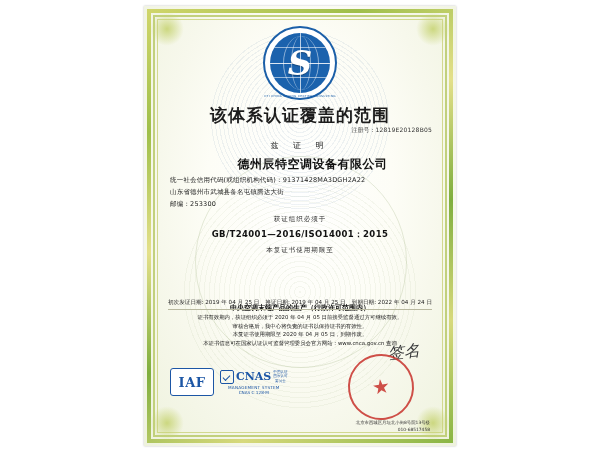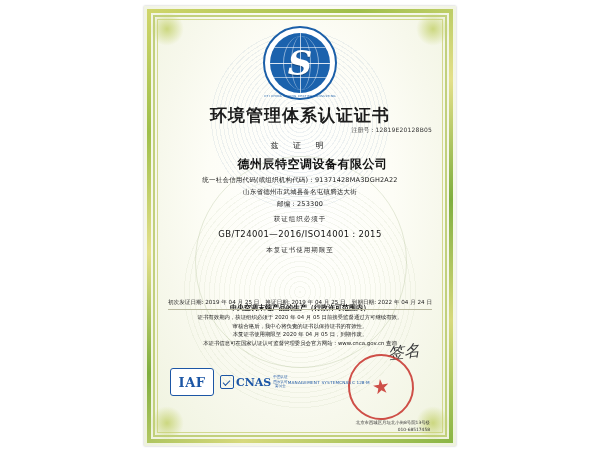--- a/index.html
+++ b/index.html
@@ -207,21 +207,21 @@
     text-align: center;
     font-size: 12px;
     font-weight: bold;
     color: #111;
     letter-spacing: .5px;
     padding-left: 25px;
   }
   .line-row {
     position: absolute;
     left: 26px; right: 26px;
-    text-align: center;
+    text-align: left;
     font-size: 6.5px;
     color: #1a1a1a;
     letter-spacing: .2px;
   }
   .r1 { top: 170px; }
   .r2 { top: 182px; }
   .r3 { top: 194px; }
   .section-label {
     position: absolute;
     left: 0; right: 0;
@@ -230,21 +230,21 @@
     color: #2b2b2b;
     letter-spacing: 1px;
   }
   .sl1 { top: 209px; }
   .std {
     position: absolute;
     left: 0; right: 0;
     top: 223px;
     text-align: center;
     font-size: 8.5px;
-    font-weight: normal;
+    font-weight: bold;
     color: #111;
     letter-spacing: .4px;
   }
   .sl2 { top: 240px; }
   .scope {
     position: absolute;
     left: 30px; right: 30px;
     top: 254px;
     text-align: center;
     font-size: 7px;
@@ -341,21 +341,21 @@
     color: #1c56a5;
     font-weight: bold;
     font-size: 13px;
     font-family: "DejaVu Serif", serif;
     display: flex;
     align-items: center;
     justify-content: center;
     letter-spacing: .5px;
     background: #fff;
   }
-  .cnas-block { display: flex; flex-direction: row; align-items: center; justify-content: flex-end; }
+  .cnas-block { display: flex; flex-direction: column; align-items: center; justify-content: flex-end; }
   .cnas-row { display: flex; align-items: center; gap: 2px; }
   .cnas-mark {
     width: 12px; height: 12px;
     border: 1.5px solid #1c56a5;
     border-radius: 2px;
     position: relative;
   }
   .cnas-mark:after {
     content: "";
     position: absolute;
@@ -429,21 +429,21 @@
       <div class="emblem-globe">
         <div class="lat" style="top:14px"></div>
         <div class="lat" style="top:44px"></div>
         <div class="lon"></div>
         <div class="lon n2"></div>
         <div class="emblem-letter">S</div>
       </div>
       <div class="emblem-text">CTI CHINA BEIJING CERTIFY CONSULTING</div>
     </div>
 
-    <div class="cert-title">环境管理体系认证证书</div>
+    <div class="cert-title">该体系认证覆盖的范围</div>
 
     <div class="cert-no">
       <span class="lbl">注册号：</span><span class="val">12819E20128B05</span>
     </div>
 
     <div class="cert-zheng">兹 证 明</div>
     <div class="company">德州辰特空调设备有限公司</div>
 
     <div class="line-row r1">统一社会信用代码(或组织机构代码)：91371428MA3DGH2A22</div>
     <div class="line-row r2">山东省德州市武城县备名屯镇腾达大街</div>

